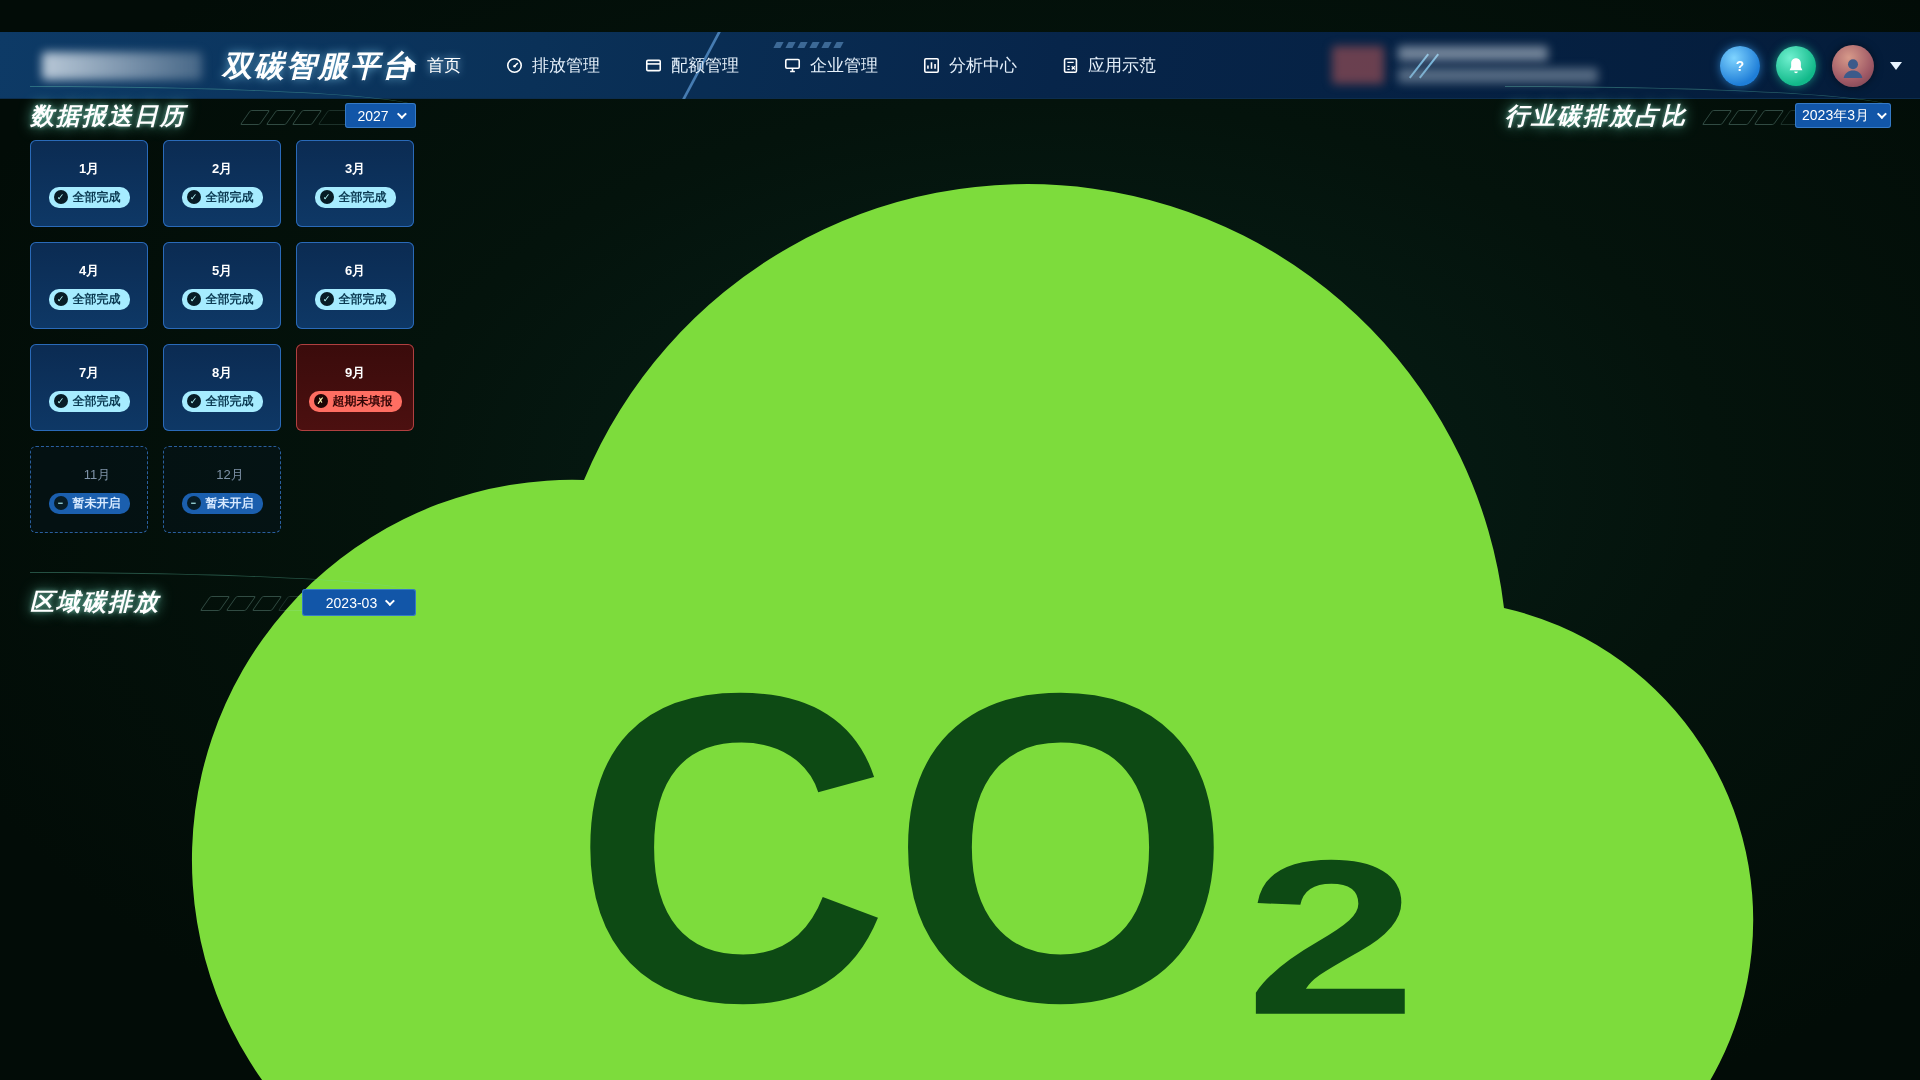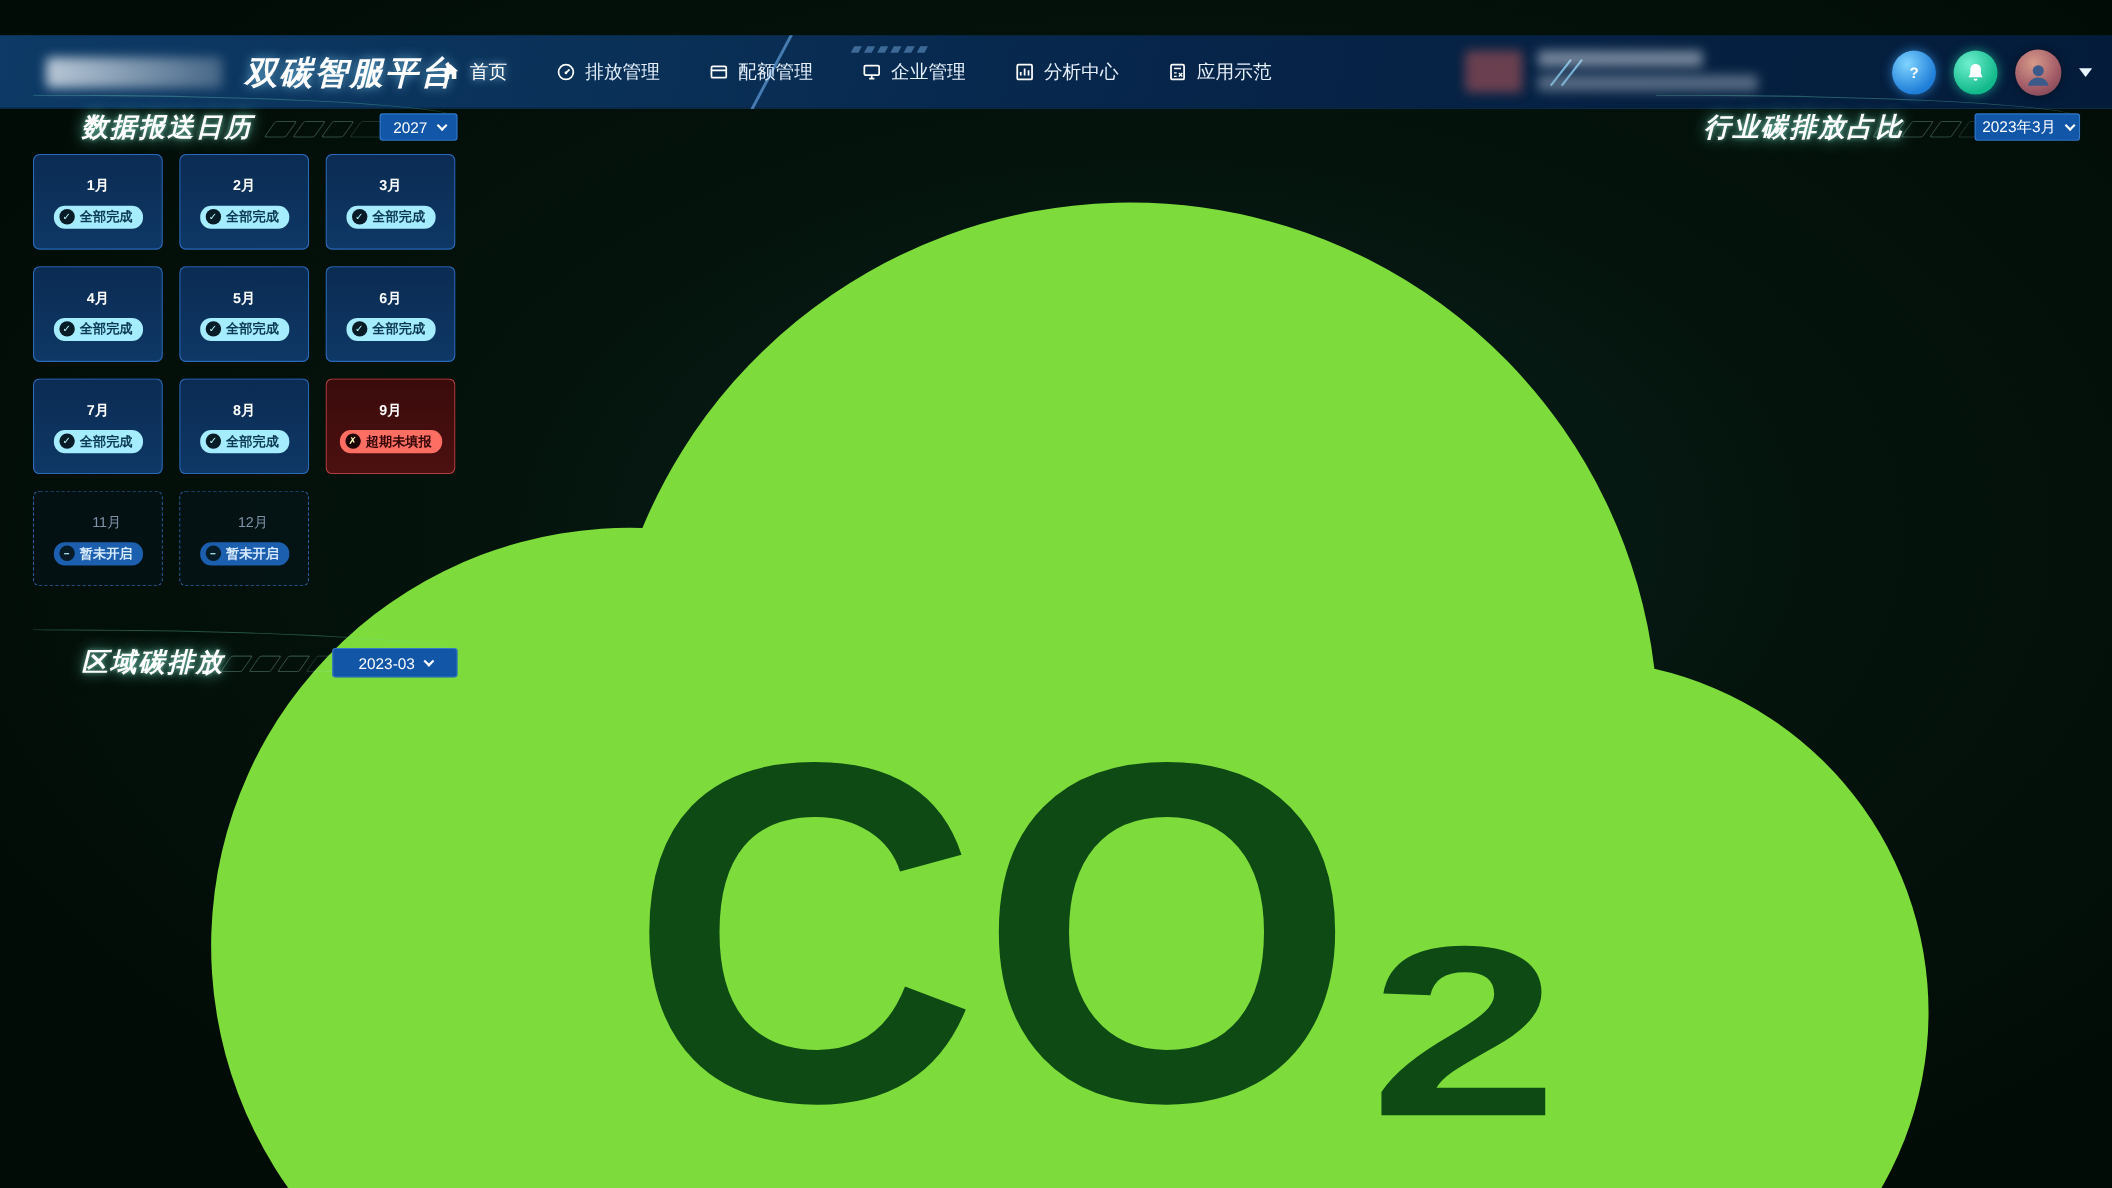--- a/index.html
+++ b/index.html
@@ -41,21 +41,21 @@
   .circle-btn svg { width:22px; height:22px; color:#fff; }
   .avatar { width:42px; height:42px; border-radius:50%; overflow:hidden;
     background:radial-gradient(circle at 40% 30%,#d79a8a,#a05a66 60%,#6e3c4c); position:relative; cursor:pointer;
     box-shadow:0 0 8px rgba(0,0,0,.5); }
   .avatar svg { position:absolute; left:6px; top:8px; width:30px; height:30px; color:#3c5a8a; }
   .caret-down { width:0; height:0; border-left:6px solid transparent; border-right:6px solid transparent;
     border-top:8px solid #e8f4ff; cursor:pointer; }
 
   
   .panel-title { position:absolute; font-size:24px; font-weight:bold; font-style:italic; color:#fff;
-    text-shadow:0 0 14px rgba(120,240,210,.75),0 0 4px rgba(180,255,235,.5); letter-spacing:2px; white-space:nowrap;margin-left:44px; }
+    text-shadow:0 0 14px rgba(120,240,210,.75),0 0 4px rgba(180,255,235,.5); letter-spacing:2px; white-space:nowrap; }
   .deco { position:absolute; display:flex; gap:6px; }
   .deco i { width:20px; height:15px; border:1px solid rgba(170,230,215,.28); transform:skewX(-35deg); border-radius:2px; }
   .deco i:nth-child(4) { width:46px; border-color:rgba(170,230,215,.16); }
   .panel-curve { position:absolute; height:24px; border-top:1px solid rgba(110,220,190,.32);
     border-top-right-radius:100% 90%; }
   .select { position:absolute; background:#1256a8; border-radius:3px; color:#fff; display:flex;
     align-items:center; justify-content:center; gap:8px; cursor:pointer; font-size:14px;
     box-shadow:inset 0 0 0 1px rgba(120,190,255,.35); }
   .chev { width:7px; height:7px; border-right:2px solid #fff; border-bottom:2px solid #fff;
     transform:rotate(45deg) translateY(-2px); }

